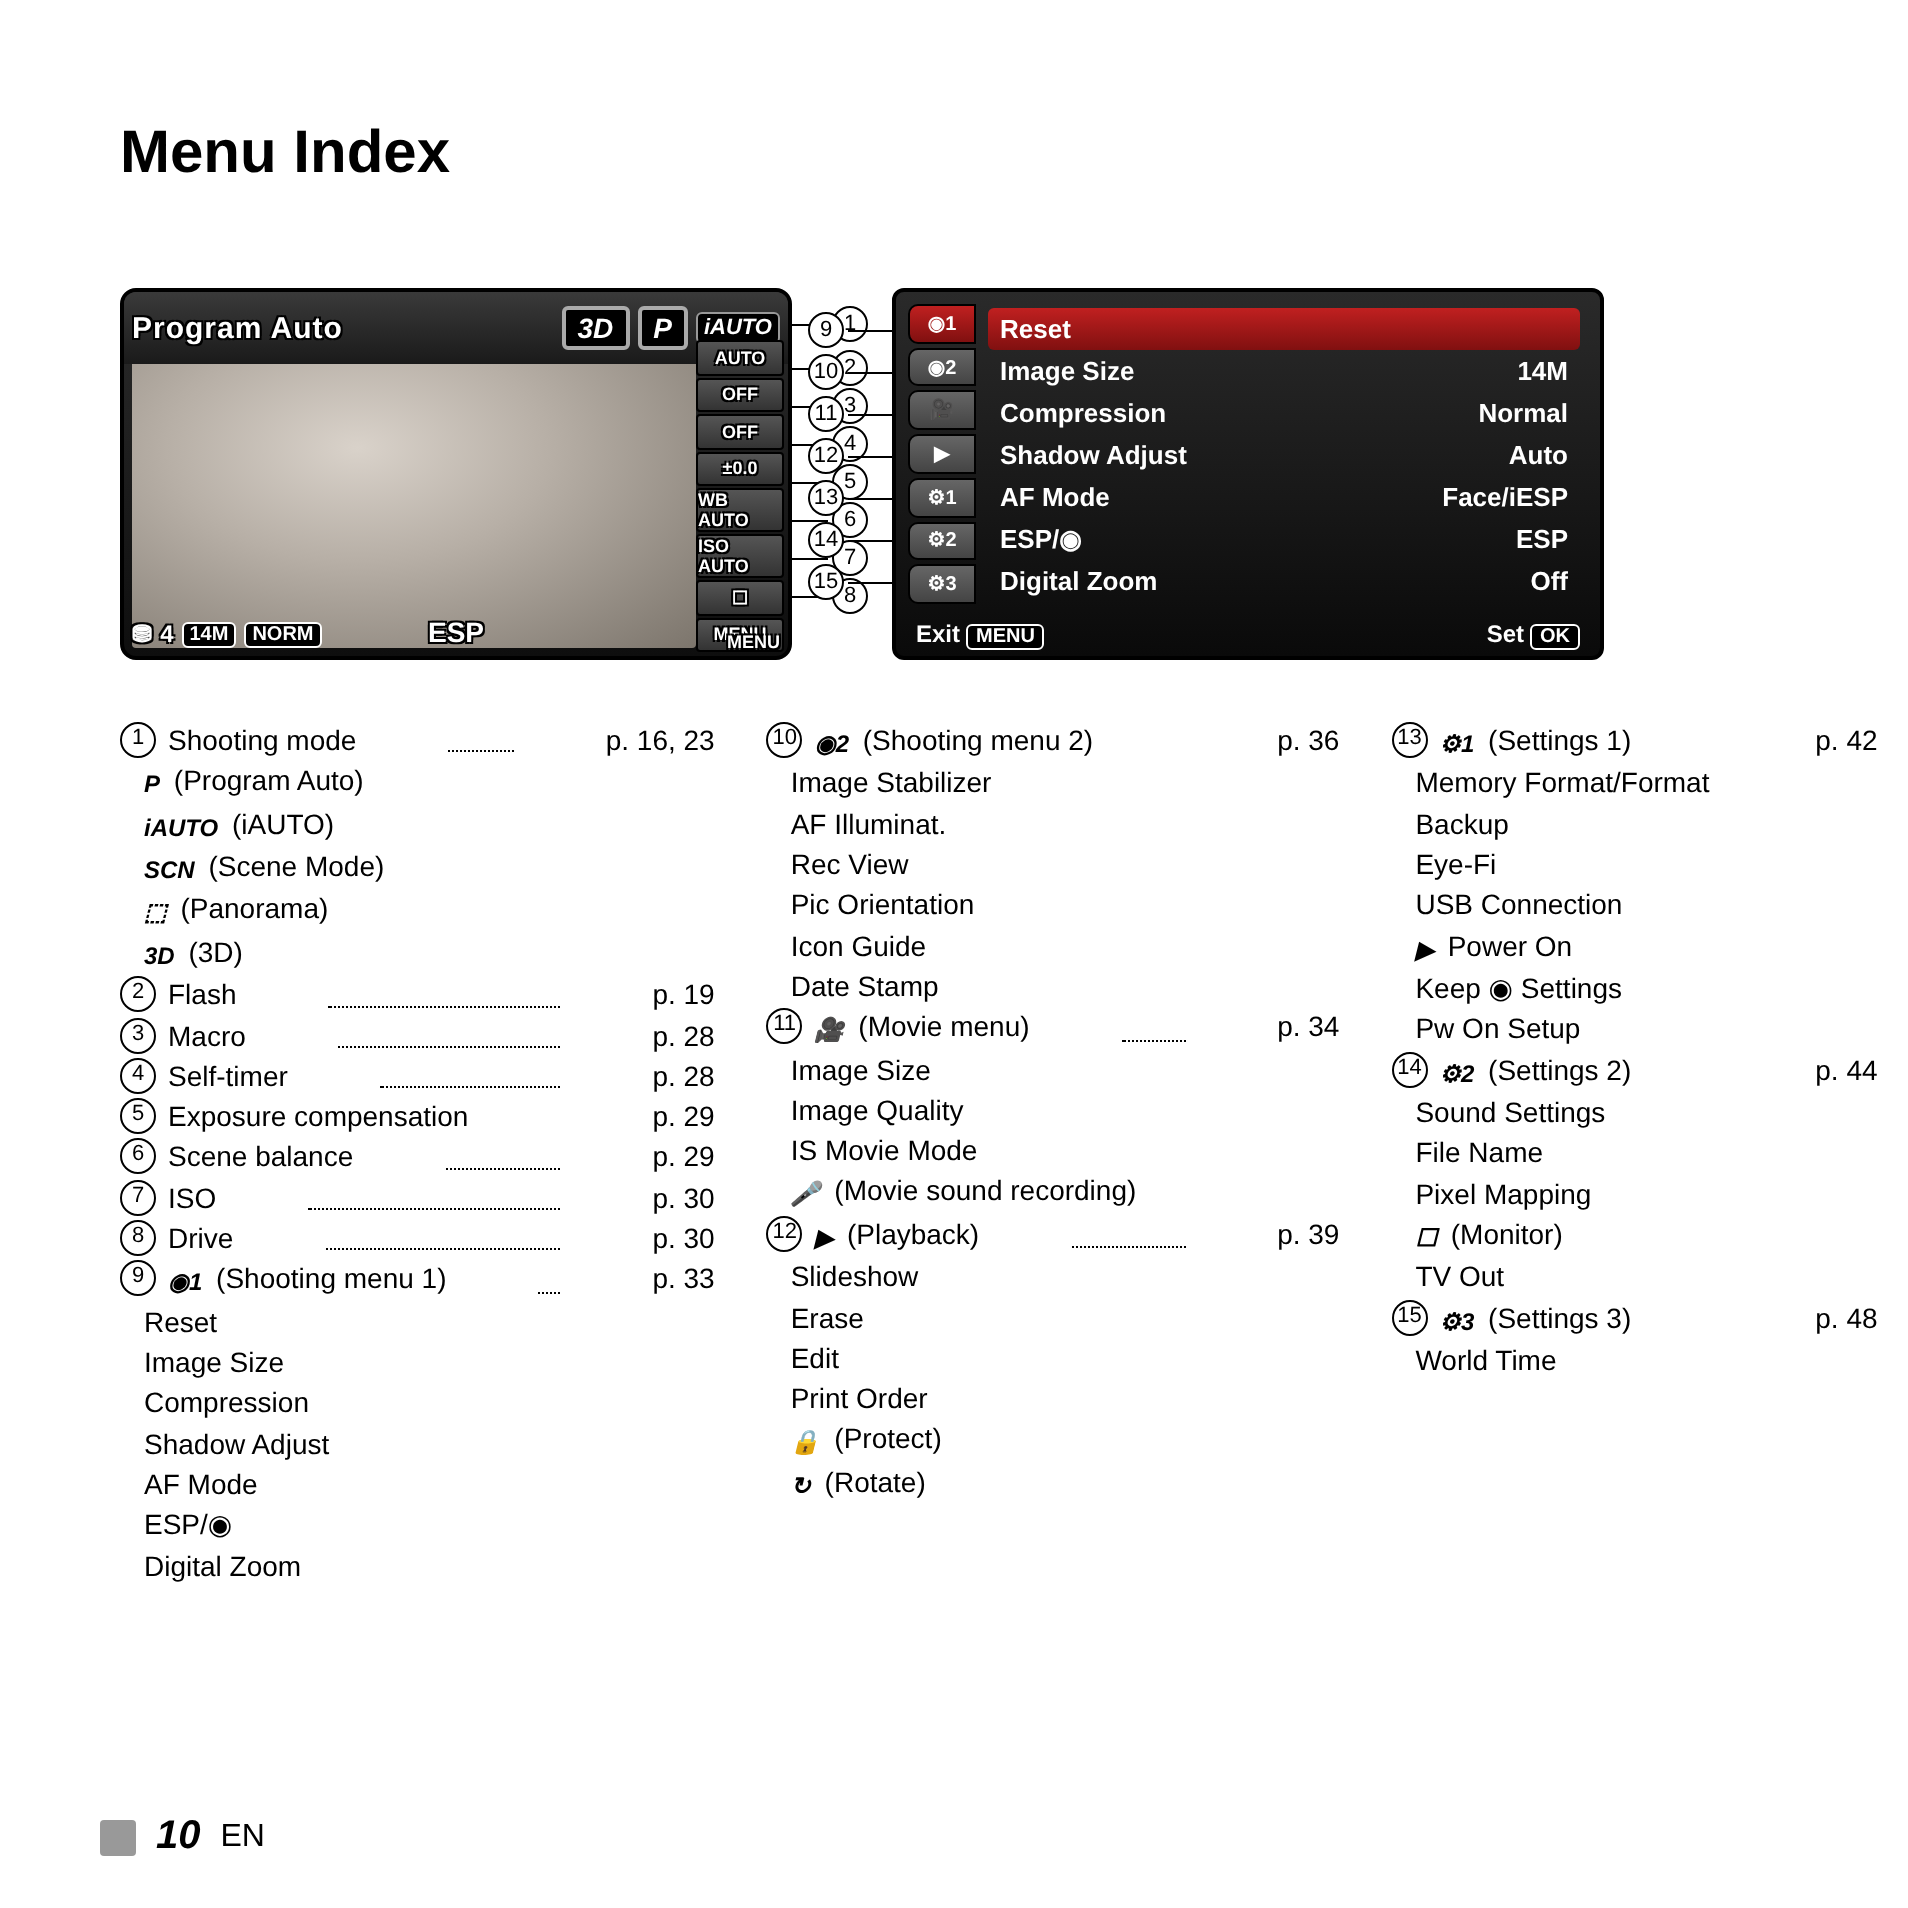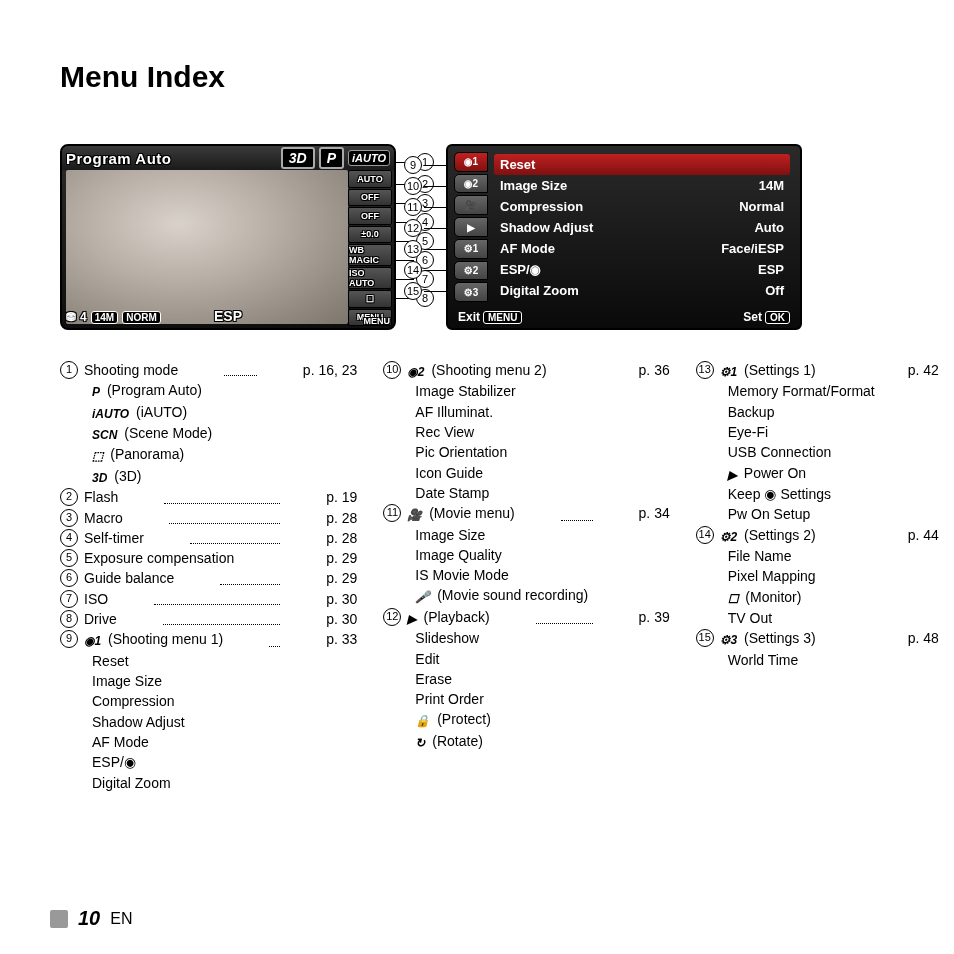--- a/index.html
+++ b/index.html
@@ -41,21 +41,21 @@
     color: #fff;
     font-family: Arial, sans-serif;
     overflow: hidden;
   }
   .lcd1 .photo {
     position: absolute; left: 4px; top: 24px; right: 46px; bottom: 4px;
     background: radial-gradient(ellipse at 40% 35%, #d9d2ca 0%, #b7afa6 40%, #7c756c 100%);
     border-radius: 2px;
   }
   .lcd1 .topbar {
-    position: absolute; left: 0; right: 0; top: 0; height: 24px;
+    position: absolute; left: 0; right: 0; top: 0; height: 36px;
     display: flex; align-items: center;
     padding: 0 4px;
     background: linear-gradient(#3a3a3a,#1a1a1a);
   }
   .outline-text {
     font-weight: bold;
     color: #fff;
     text-shadow: -1px -1px 0 #000, 1px -1px 0 #000, -1px 1px 0 #000, 1px 1px 0 #000;
   }
   .lcd1 .mode-label { font-size: 15px; letter-spacing: .5px; }
@@ -143,21 +143,21 @@
   .index .entry { display:flex; align-items:flex-start; }
   .index .bullet {
     min-width:18px; height:18px; border:1.2px solid #000; border-radius:50%;
     display:inline-flex; align-items:center; justify-content:center;
     font-size:11px; margin-right:6px; margin-top:1px;
   }
   .index .line { flex:1; display:flex;gap:43px; }
   .index .lbl { white-space:nowrap; }
   .dots { flex:1; border-bottom: 1.5px dotted #000; margin: 0 3px 4px 3px; }
   .index .pg { white-space:nowrap; }
-  .index .sub { margin-left: 32px; }
+  .index .sub { margin-left: 12px; }
   .icon {
     display:inline-block; font-family: Arial, sans-serif;
     font-weight:bold; font-size:12px;
     vertical-align: -1px;
     margin-right:3px;
   }
   .icon.bold { font-weight:900; font-style:italic; }
   .footer {
     position:absolute; left:50px; bottom:24px;
     display:flex; align-items:center; gap:10px;
@@ -182,21 +182,21 @@
           <span style="flex:1"></span>
           <span class="chip big outline-text">3D</span>
           <span class="chip big">P</span>
           <span class="chip">iAUTO</span>
         </div>
         <div class="side" id="lcd1-side">
             <div class="sitem">AUTO</div>
             <div class="sitem">OFF</div>
             <div class="sitem">OFF</div>
             <div class="sitem">±0.0</div>
-            <div class="sitem">WB MAGIC</div>
+            <div class="sitem">WB AUTO</div>
             <div class="sitem">ISO AUTO</div>
             <div class="sitem">☐</div>
             <div class="sitem">MENU</div>
           </div>
         <div class="bottom outline-text">
           <span>⛃</span>
           <span>4</span>
           <span class="pill">14M</span>
           <span class="pill">NORM</span>
         </div>
@@ -361,21 +361,21 @@
           <span class="bullet">5</span>
           <div class="line">
             <span class="lbl">Exposure compensation </span>
             <span class="dots"></span>
             <span class="pg">p. 29</span>
           </div>
         </div>
         <div class="entry">
           <span class="bullet">6</span>
           <div class="line">
-            <span class="lbl">Guide balance </span>
+            <span class="lbl">Scene balance </span>
             <span class="dots"></span>
             <span class="pg">p. 29</span>
           </div>
         </div>
         <div class="entry">
           <span class="bullet">7</span>
           <div class="line">
             <span class="lbl">ISO </span>
             <span class="dots"></span>
             <span class="pg">p. 30</span>
@@ -434,22 +434,22 @@
         <div class="sub"><span class="icon bold">🎤</span> (Movie sound recording)</div>
         <div class="entry">
           <span class="bullet">12</span>
           <div class="line">
             <span class="lbl"><span class="icon bold">▶</span> (Playback) </span>
             <span class="dots"></span>
             <span class="pg">p. 39</span>
           </div>
         </div>
         <div class="sub">Slideshow</div>
+        <div class="sub">Erase</div>
         <div class="sub">Edit</div>
-        <div class="sub">Erase</div>
         <div class="sub">Print Order</div>
         <div class="sub"><span class="icon bold">🔒</span> (Protect)</div>
         <div class="sub"><span class="icon bold">↻</span> (Rotate)</div>
       </div>
     <div class="col3" id="idx-col3">
         <div class="entry">
           <span class="bullet">13</span>
           <div class="line">
             <span class="lbl"><span class="icon bold">⚙1</span> (Settings 1) </span>
             <span class="dots"></span>
@@ -464,20 +464,21 @@
         <div class="sub">Keep ◉ Settings</div>
         <div class="sub">Pw On Setup</div>
         <div class="entry">
           <span class="bullet">14</span>
           <div class="line">
             <span class="lbl"><span class="icon bold">⚙2</span> (Settings 2) </span>
             <span class="dots"></span>
             <span class="pg">p. 44</span>
           </div>
         </div>
+        <div class="sub">Sound Settings</div>
         <div class="sub">File Name</div>
         <div class="sub">Pixel Mapping</div>
         <div class="sub"><span class="icon bold">☐</span> (Monitor)</div>
         <div class="sub">TV Out</div>
         <div class="entry">
           <span class="bullet">15</span>
           <div class="line">
             <span class="lbl"><span class="icon bold">⚙3</span> (Settings 3) </span>
             <span class="dots"></span>
             <span class="pg">p. 48</span>

